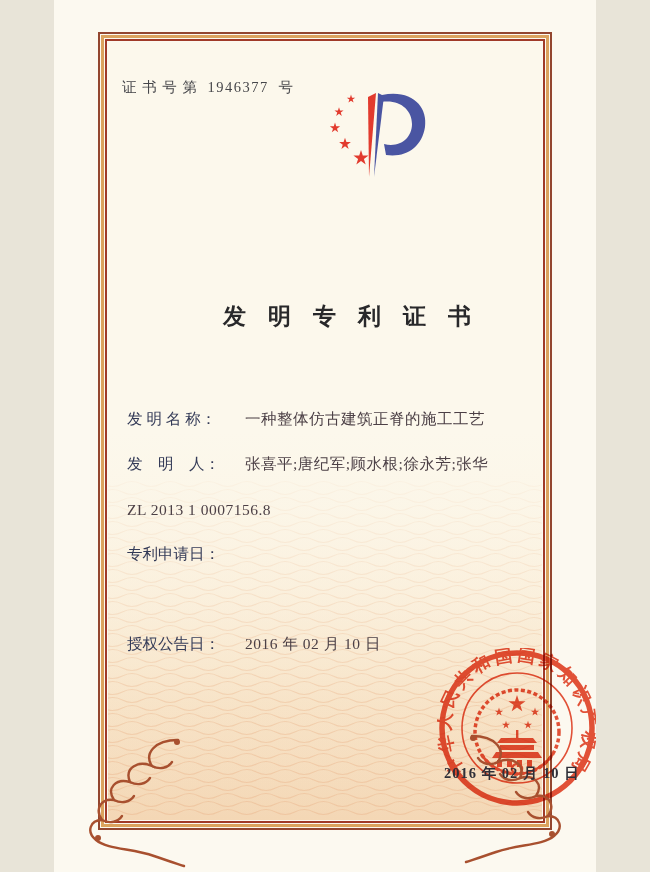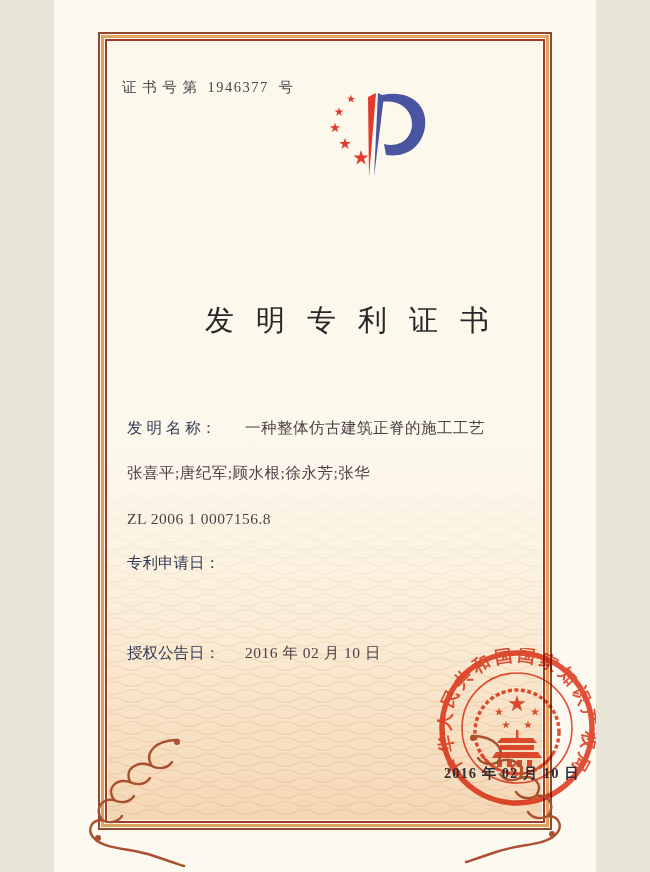--- a/index.html
+++ b/index.html
@@ -22,21 +22,21 @@
   .fade {
     position:absolute; inset:0;
     background:linear-gradient(180deg,#fcf8ec 0%,#fcf8ec 50%,rgba(252,246,232,0.6) 68%,rgba(250,240,222,0.18) 85%,rgba(250,238,214,0) 100%);
   }
   .cert-no { position:absolute; left:68px; top:78px; font-size:14.5px; color:#46464a; letter-spacing:1px; }
   .cert-no .num { margin:0 5px; letter-spacing:1.5px; }
   .logo { position:absolute; left:266px; top:68px; width:118px; height:100px; }
   .tax-seal { position:absolute; left:498px; top:50px; width:86px; height:86px; transform:rotate(-15deg); opacity:.9; }
   .title {
     position:absolute; left:0; right:0; top:178px; text-align:center;
-    font-size:29px; font-weight:normal; color:#28282a; letter-spacing:22px; text-indent:22px;padding-left:44px;
+    font-size:23px; font-weight:bold; color:#28282a; letter-spacing:22px; text-indent:22px;padding-left:44px;
   }
   .fields { position:absolute; left:73px; top:243px; right:58px; }
   .row { height:45px; display:flex; align-items:center; font-size:15.5px; }
   .row .lbl { width:118px; flex:none; color:#333a57; }
   .row .val { color:#4c4046; letter-spacing:.5px; }
   .main-seal { position:absolute; left:383px; top:648px; width:160px; height:160px; opacity:.93; mix-blend-mode:multiply; }
   .seal-date { position:absolute; left:390px; top:764px; font-size:14.5px; color:#2f2f38; letter-spacing:1px; font-weight:600; z-index:6; }
   .flourish { position:absolute; width:104px; height:132px; z-index:5; }
   .flourish.left  { left:28px;  top:736px; }
   .flourish.right { right:28px; top:732px; transform:scaleX(-1); }
@@ -104,24 +104,25 @@
   
   <h1 class="title z">发明专利证书</h1>
 
   
   <div class="fields z">
     <div class="row">
       <span class="lbl">发 明 名 称：</span>
       <span class="val">一种整体仿古建筑正脊的施工工艺</span>
     </div>
     <div class="row">
+      <span class="lbl">发　明　人：</span>
       <span class="val">张喜平;唐纪军;顾水根;徐永芳;张华</span>
     </div>
     <div class="row">
-      <span class="val">ZL 2006 1 0007156.8</span>
+      <span class="val">ZL 2013 1 0007156.8</span>
     </div>
     <div class="row">
       <span class="lbl">专利申请日：</span>
     </div>
     <div class="row">
     </div>
     <div class="row">
       <span class="lbl">授权公告日：</span>
       <span class="val">2016 年 02 月 10 日</span>
     </div>

